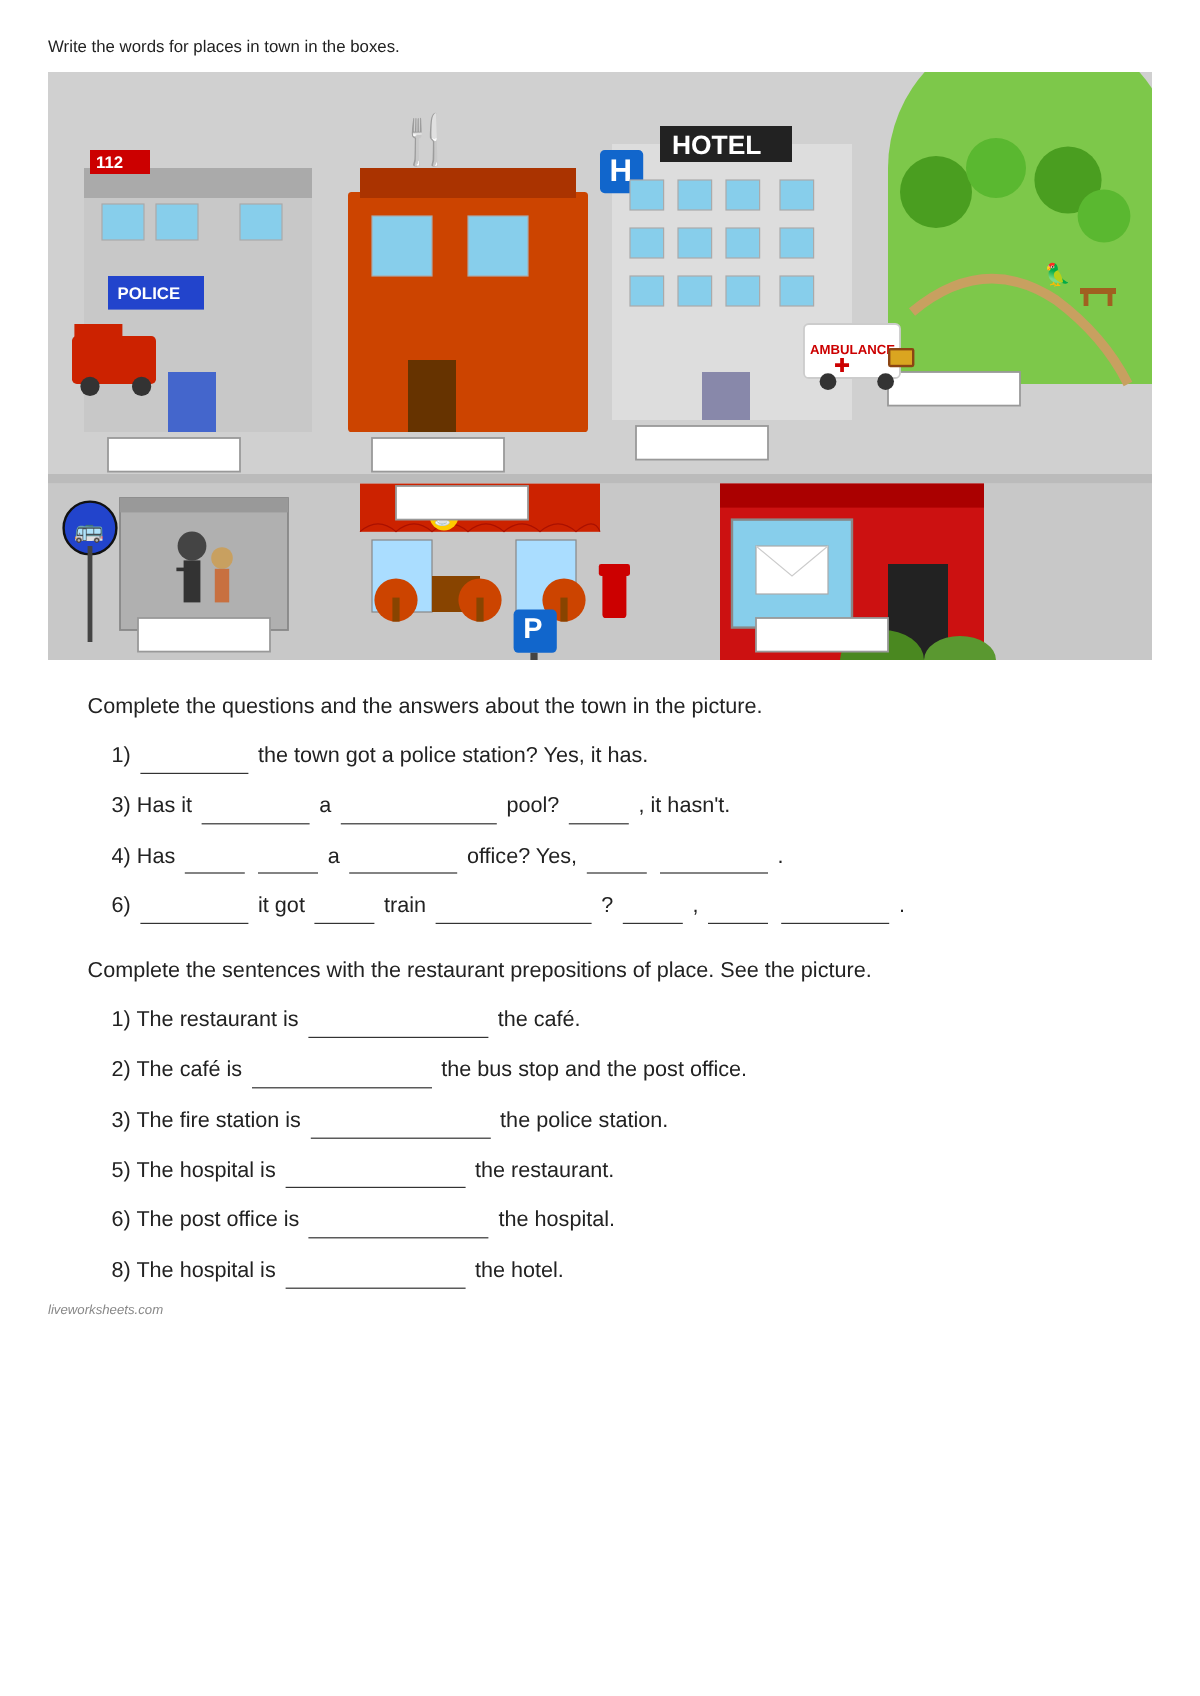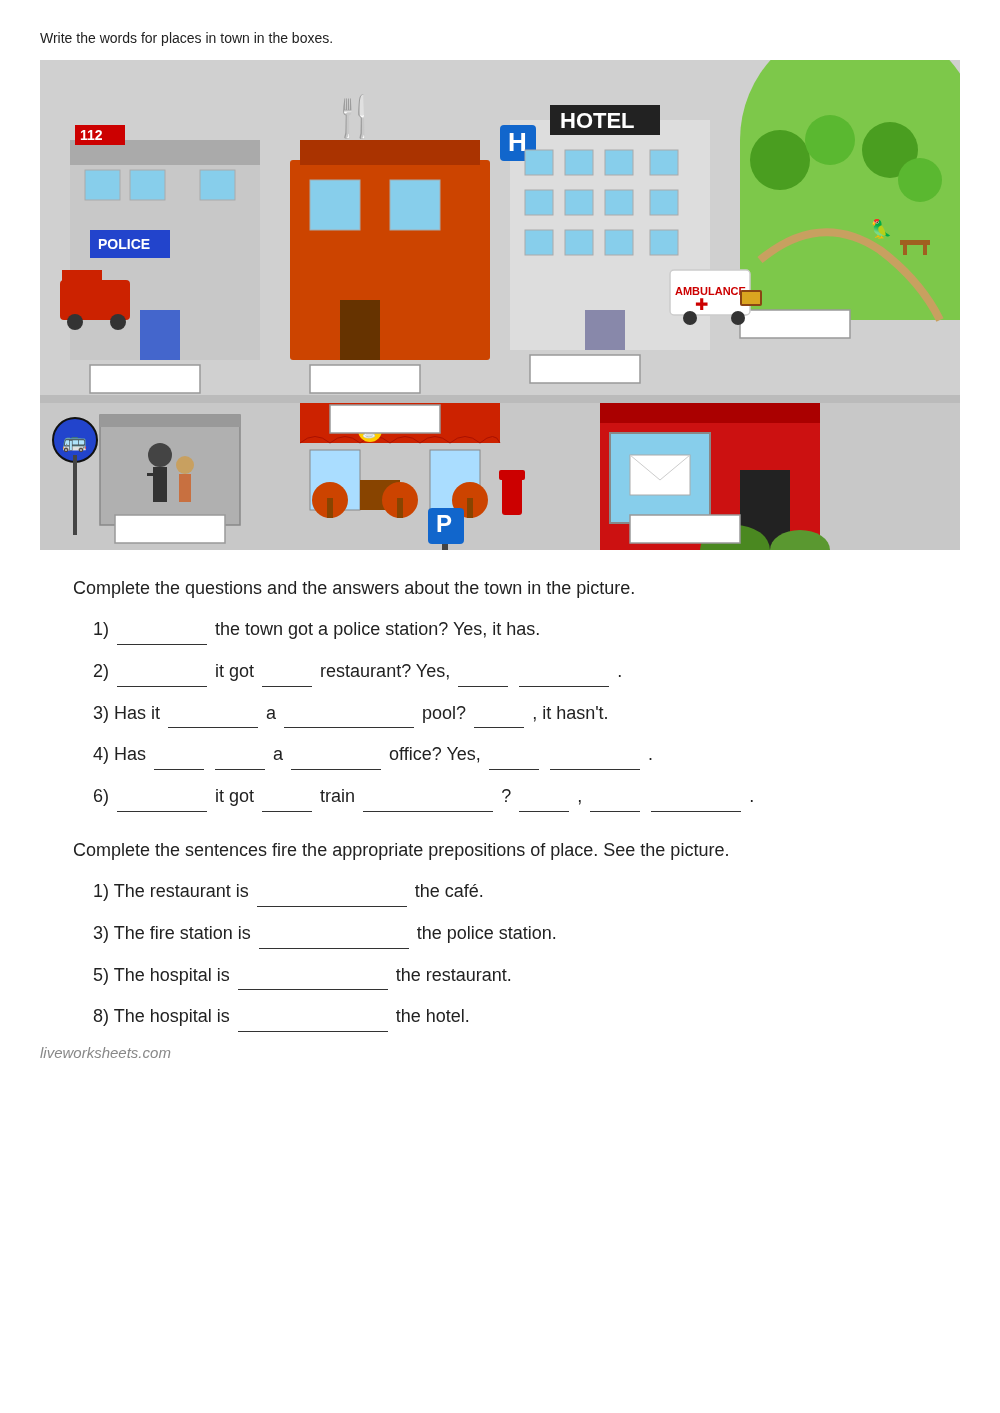--- a/index.html
+++ b/index.html
@@ -49,21 +49,21 @@
       margin: 0 3px;
     }
 
     .blank-sm { min-width: 50px; }
     .blank-md { min-width: 90px; }
     .blank-lg { min-width: 130px; }
     .blank-xl { min-width: 150px; }
 
     .footer {
       color: #888;
-      font-size: 15px;
+      font-size: 11px;
       font-style: italic;
     }
 
     
     .scene-wrapper {
       width: 100%;
       position: relative;
       background: #d5d5d5;
     }
 
@@ -263,30 +263,20 @@
 
 <div class="section">
   <p class="section-title">Complete the questions and the answers about the town in the picture.</p>
   <ol class="question-list">
     <li>
       <span>1)</span>
       <span class="blank blank-md">&nbsp;</span>
       <span> the town got a police station?  Yes, it has.</span>
     </li>
     <li>
-      <span>2)</span>
-      <span class="blank blank-md">&nbsp;</span>
-      <span> it got </span>
-      <span class="blank blank-sm">&nbsp;</span>
-      <span> restaurant? Yes, </span>
-      <span class="blank blank-sm">&nbsp;</span>
-      <span class="blank blank-md">&nbsp;</span>
-      <span>.</span>
-    </li>
-    <li>
       <span>3) Has it </span>
       <span class="blank blank-md">&nbsp;</span>
       <span> a </span>
       <span class="blank blank-lg">&nbsp;</span>
       <span> pool? </span>
       <span class="blank blank-sm">&nbsp;</span>
       <span>, it hasn't.</span>
     </li>
     <li>
       <span>4) Has </span>
@@ -310,36 +300,46 @@
       <span class="blank blank-sm">&nbsp;</span>
       <span>, </span>
       <span class="blank blank-sm">&nbsp;</span>
       <span class="blank blank-md">&nbsp;</span>
       <span>.</span>
     </li>
   </ol>
 </div>
 
 <div class="section">
-  <p class="section-title">Complete the sentences fire the appropriate prepositions of place. See the picture.</p>
+  <p class="section-title">Complete the sentences with the restaurant prepositions of place. See the picture.</p>
   <ol class="question-list">
     <li>
       <span>1) The restaurant is </span>
       <span class="blank blank-xl">&nbsp;</span>
       <span> the café.</span>
     </li>
     <li>
+      <span>2) The café is </span>
+      <span class="blank blank-xl">&nbsp;</span>
+      <span> the bus stop and the post office.</span>
+    </li>
+    <li>
       <span>3) The fire station is </span>
       <span class="blank blank-xl">&nbsp;</span>
       <span> the police station.</span>
     </li>
     <li>
       <span>5) The hospital is </span>
       <span class="blank blank-xl">&nbsp;</span>
       <span> the restaurant.</span>
+    </li>
+    <li>
+      <span>6) The post office is </span>
+      <span class="blank blank-xl">&nbsp;</span>
+      <span> the hospital.</span>
     </li>
     <li>
       <span>8) The hospital is </span>
       <span class="blank blank-xl">&nbsp;</span>
       <span> the hotel.</span>
     </li>
   </ol>
 </div>
 
 <div class="footer">liveworksheets.com</div>

